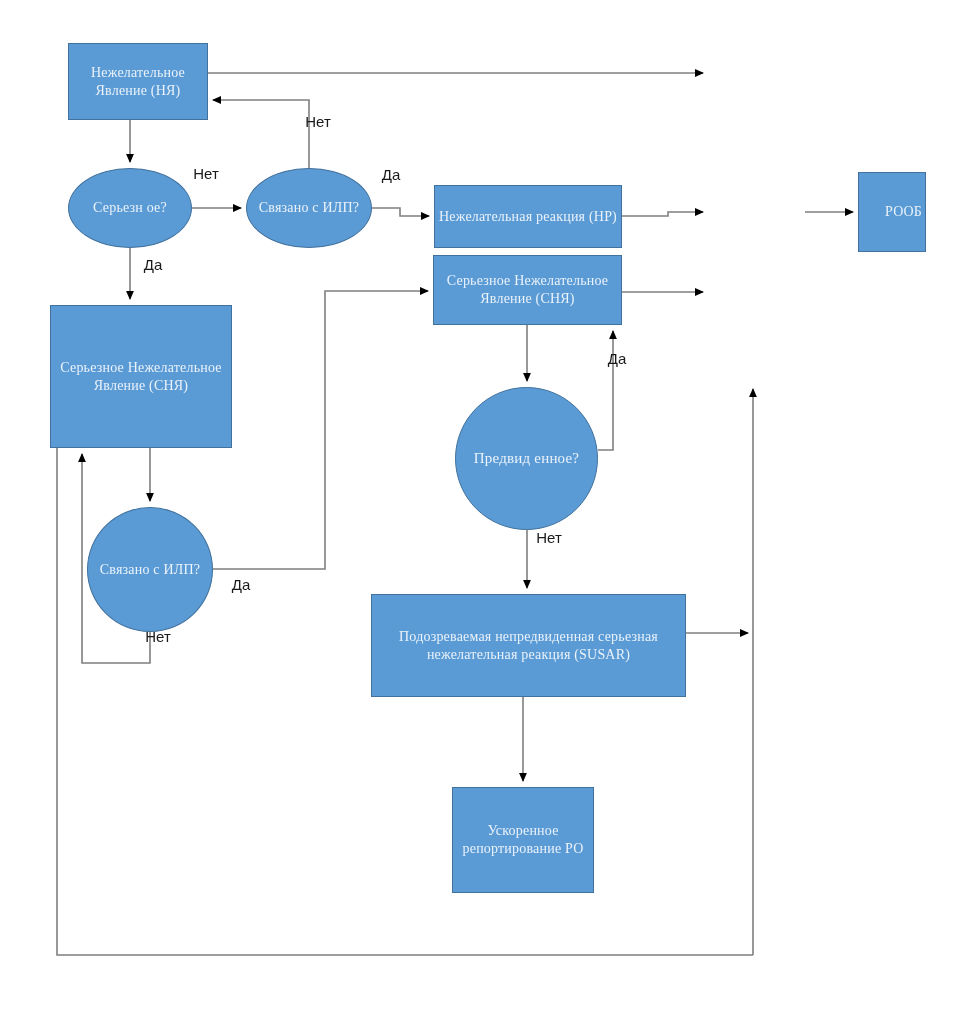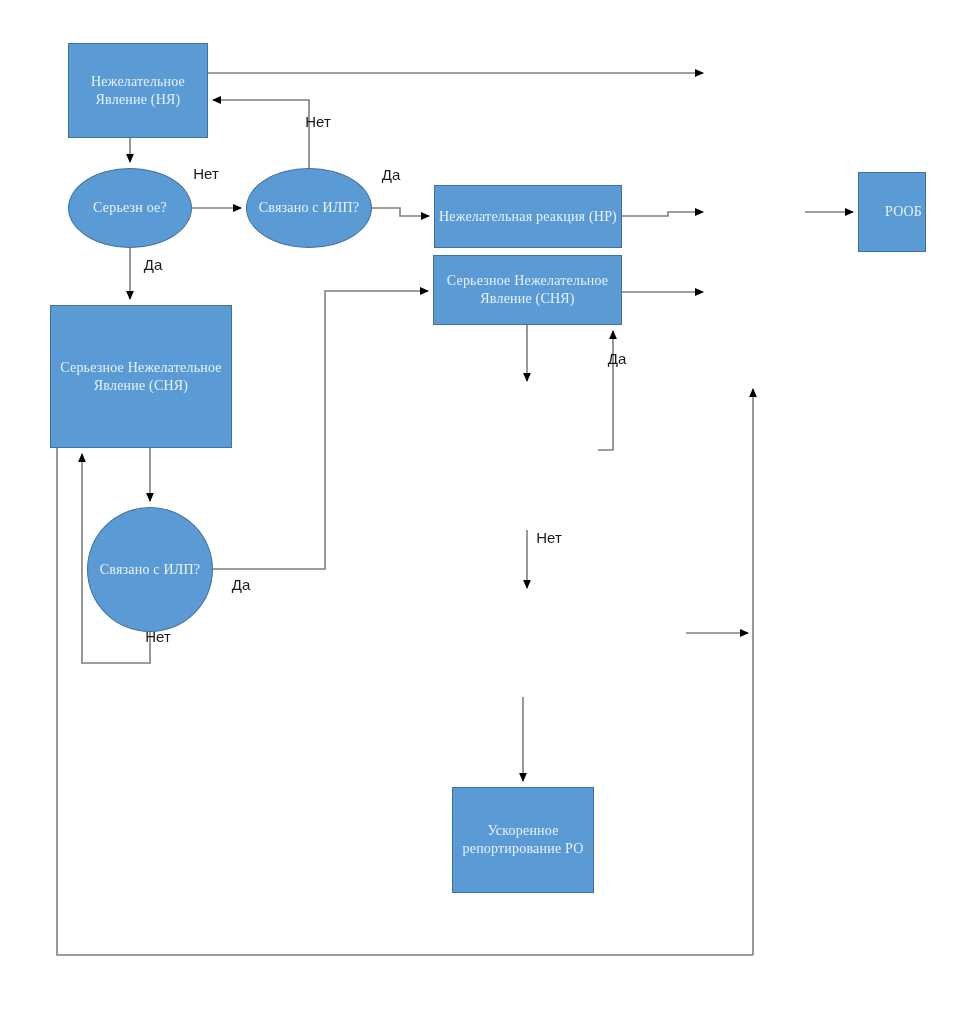--- a/index.html
+++ b/index.html
@@ -94,41 +94,47 @@
       <path d="M523,697 L523,781" marker-end="url(#ah)"></path>
 
       
       <path d="M57,448 L57,955 L753,955"></path>
 
       
       <path d="M805,212 L853,212" marker-end="url(#ah)"></path>
     </g>
   </svg>
 
-  <div class="node" style="left: 68px; top: 43px; width: 140px; height: 95px; font-size: 14px; background: rgb(91, 155, 213); border-color: rgb(65, 113, 156); color: rgb(234, 242, 250);">
+  <div class="node" style="left: 68px; top: 43px; width: 140px; height: 77px; font-size: 14px; background: rgb(91, 155, 213); border-color: rgb(65, 113, 156); color: rgb(234, 242, 250);">
     <span>Нежелательное Явление (НЯ)</span>
   </div>
   <div class="node ellipse" style="left: 68px; top: 168px; width: 124px; height: 80px; font-size: 14px; background: rgb(91, 155, 213); border-color: rgb(65, 113, 156); color: rgb(234, 242, 250);">
     <span>Серьезн ое?</span>
   </div>
   <div class="node ellipse" style="left: 246px; top: 168px; width: 126px; height: 80px; font-size: 14px; background: rgb(91, 155, 213); border-color: rgb(65, 113, 156); color: rgb(234, 242, 250);">
     <span>Связано с ИЛП?</span>
   </div>
   <div class="node" style="left: 434px; top: 185px; width: 188px; height: 63px; font-size: 14px; background: rgb(91, 155, 213); border-color: rgb(65, 113, 156); color: rgb(234, 242, 250);">
     <span>Нежелательная реакция (НР)</span>
   </div>
   <div class="node" style="left: 433px; top: 255px; width: 189px; height: 70px; font-size: 14px; background: rgb(91, 155, 213); border-color: rgb(65, 113, 156); color: rgb(234, 242, 250);">
     <span>Серьезное Нежелательное Явление (СНЯ)</span>
   </div>
   <div class="node" style="left: 50px; top: 305px; width: 182px; height: 143px; font-size: 14px; background: rgb(91, 155, 213); border-color: rgb(65, 113, 156); color: rgb(234, 242, 250);">
     <span>Серьезное Нежелательное Явление (СНЯ)</span>
   </div>
   <div class="node ellipse" style="left: 87px; top: 507px; width: 126px; height: 125px; font-size: 14px; background: rgb(91, 155, 213); border-color: rgb(65, 113, 156); color: rgb(234, 242, 250);">
     <span>Связано с ИЛП?</span>
   </div>
+  <div class="node ellipse" style="left: 455px; top: 387px; width: 143px; height: 143px; font-size: 15px; background: rgb(91, 155, 213); border-color: rgb(65, 113, 156); color: rgb(234, 242, 250);">
+    <span>Предвид енное?</span>
+  </div>
+  <div class="node" style="left: 371px; top: 594px; width: 315px; height: 103px; font-size: 14px; background: rgb(91, 155, 213); border-color: rgb(65, 113, 156); color: rgb(234, 242, 250);">
+    <span>Подозреваемая непредвиденная серьезная нежелательная реакция (SUSAR)</span>
+  </div>
   <div class="node" style="left: 452px; top: 787px; width: 142px; height: 106px; font-size: 14px; background: rgb(91, 155, 213); border-color: rgb(65, 113, 156); color: rgb(234, 242, 250);">
     <span>Ускоренное репортирование РО</span>
   </div>
   <div class="node" style="left: 858px; top: 172px; width: 68px; height: 80px; font-size: 14px; background: rgb(91, 155, 213); border-color: rgb(65, 113, 156); color: rgb(234, 242, 250); text-align: right;">
     <span>РООБ</span>
   </div>
 
   <div class="lbl" style="left: 318px; top: 121px; transform: translate(-50%, -50%); color: rgb(26, 26, 26);">Нет</div>
   <div class="lbl" style="left: 206px; top: 173px; transform: translate(-50%, -50%); color: rgb(26, 26, 26);">Нет</div>
   <div class="lbl" style="left: 391px; top: 174px; transform: translate(-50%, -50%); color: rgb(26, 26, 26);">Да</div>

